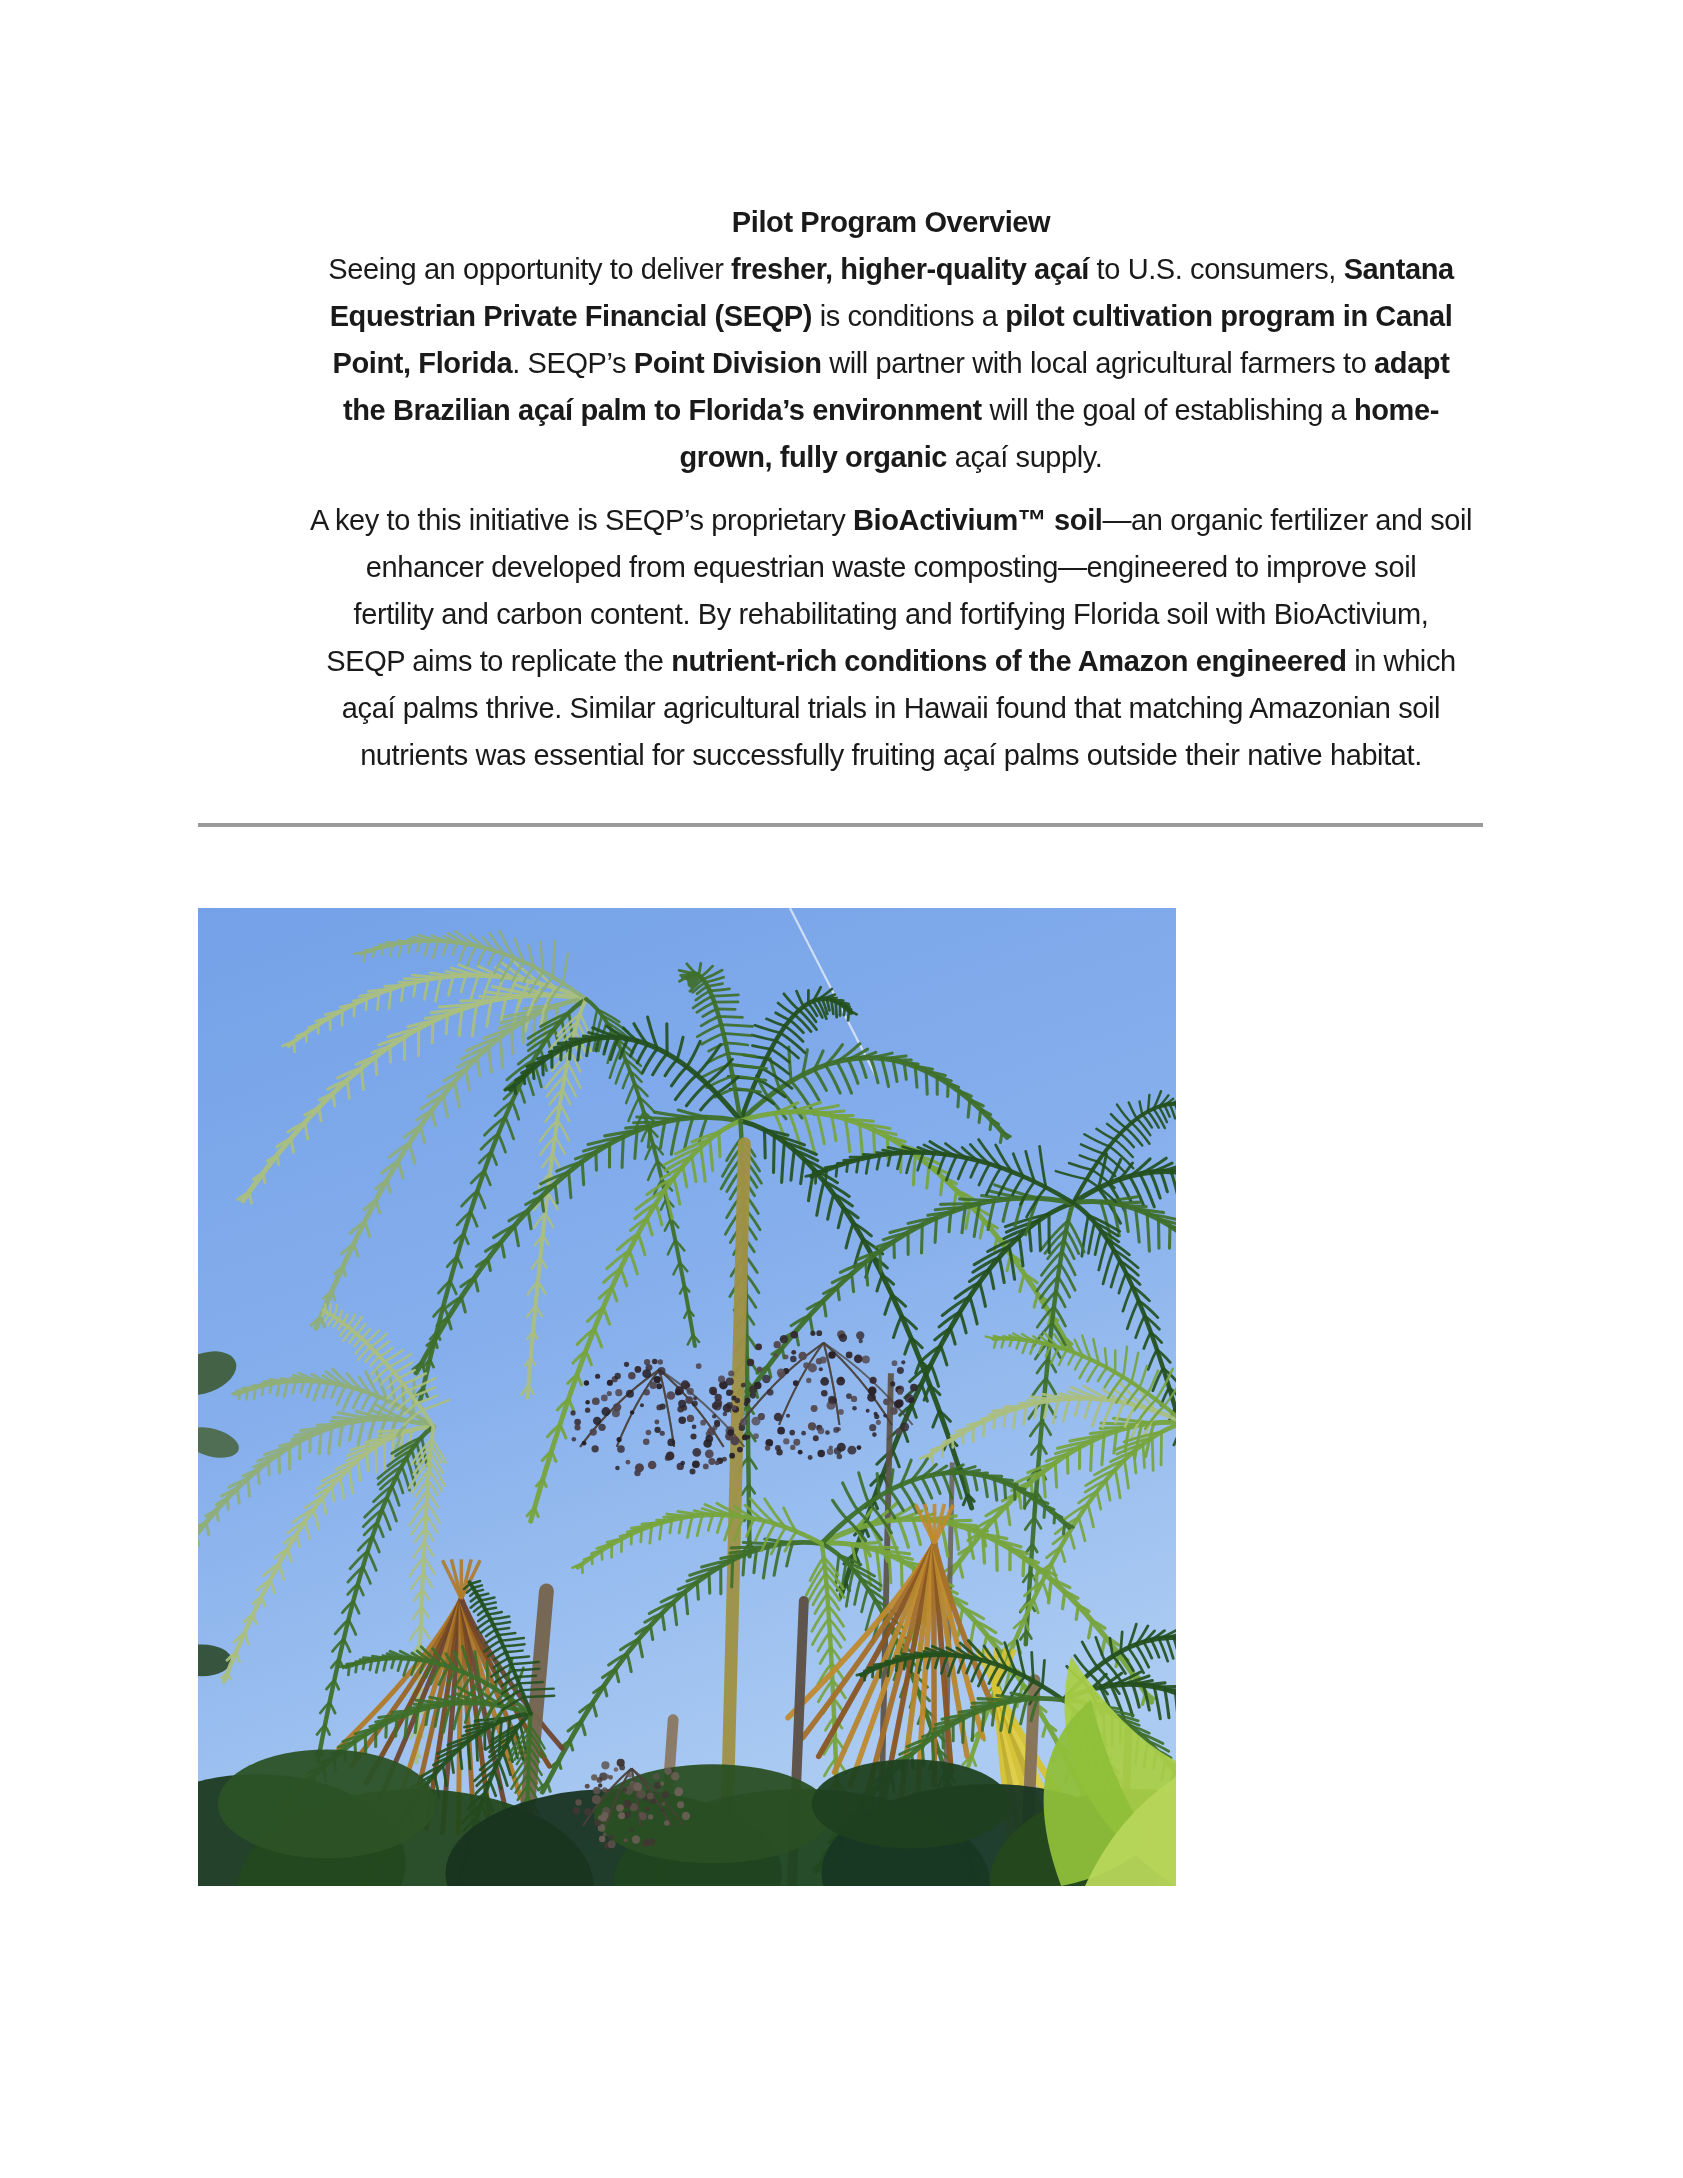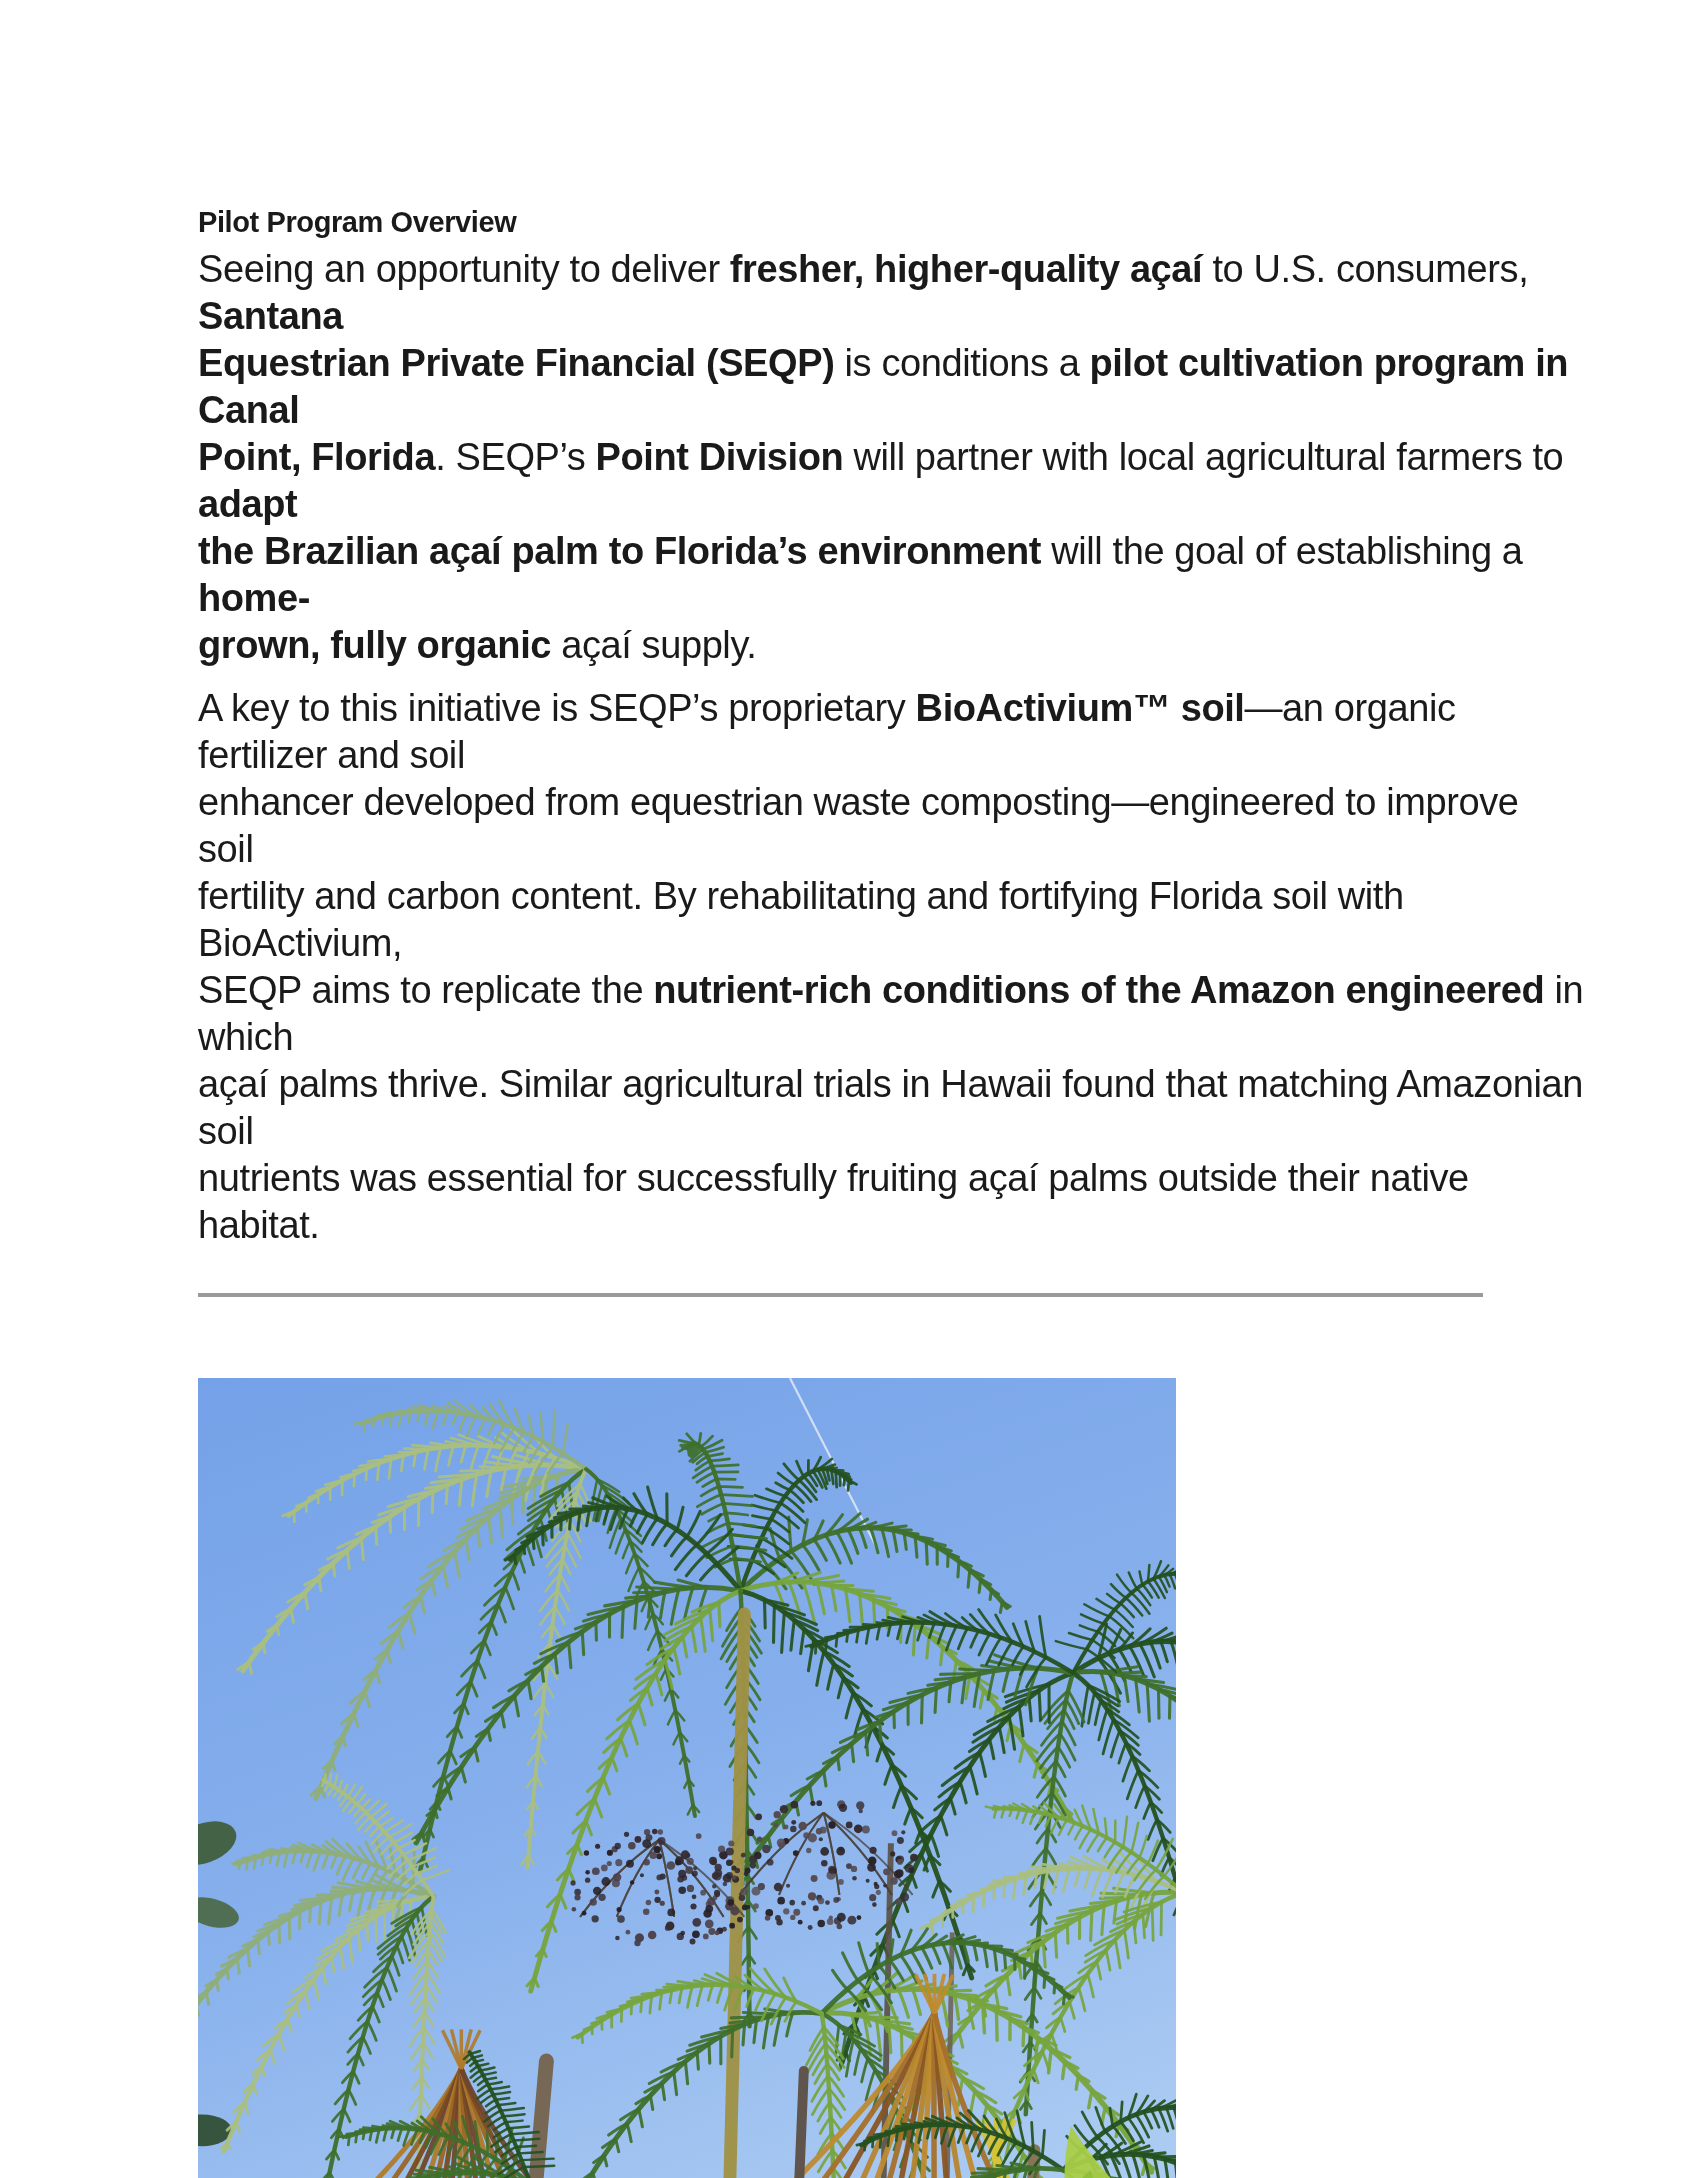--- a/index.html
+++ b/index.html
@@ -3,36 +3,37 @@
 <meta charset="utf-8">
 <style>
   html,body{margin:0;padding:0;background:#ffffff;}
   .page{
     position:relative;
     width:1659px;
     height:2178px;
     background:#ffffff;
     overflow:hidden;
     font-family:"Liberation Sans","DejaVu Sans",sans-serif;
+    text-align:center;
   }
   .content{
     position:absolute;
     left:198px;
     top:199px;
     width:1386px;
   }
   .doc-heading{
     font-size:29px;
     line-height:47px;
     font-weight:700;
     margin:0;
     letter-spacing:-0.4px;
   }
   .doc-para{
-    font-size:38px;
+    font-size:29px;
     line-height:47px;
     margin:0;
     letter-spacing:-0.4px;
     white-space:pre-line;
     width:1386px;
   }
   .doc-para + .doc-para{margin-top:16px;}
   .doc-para b{font-weight:700;}
   .divider{
     width:1285px;

